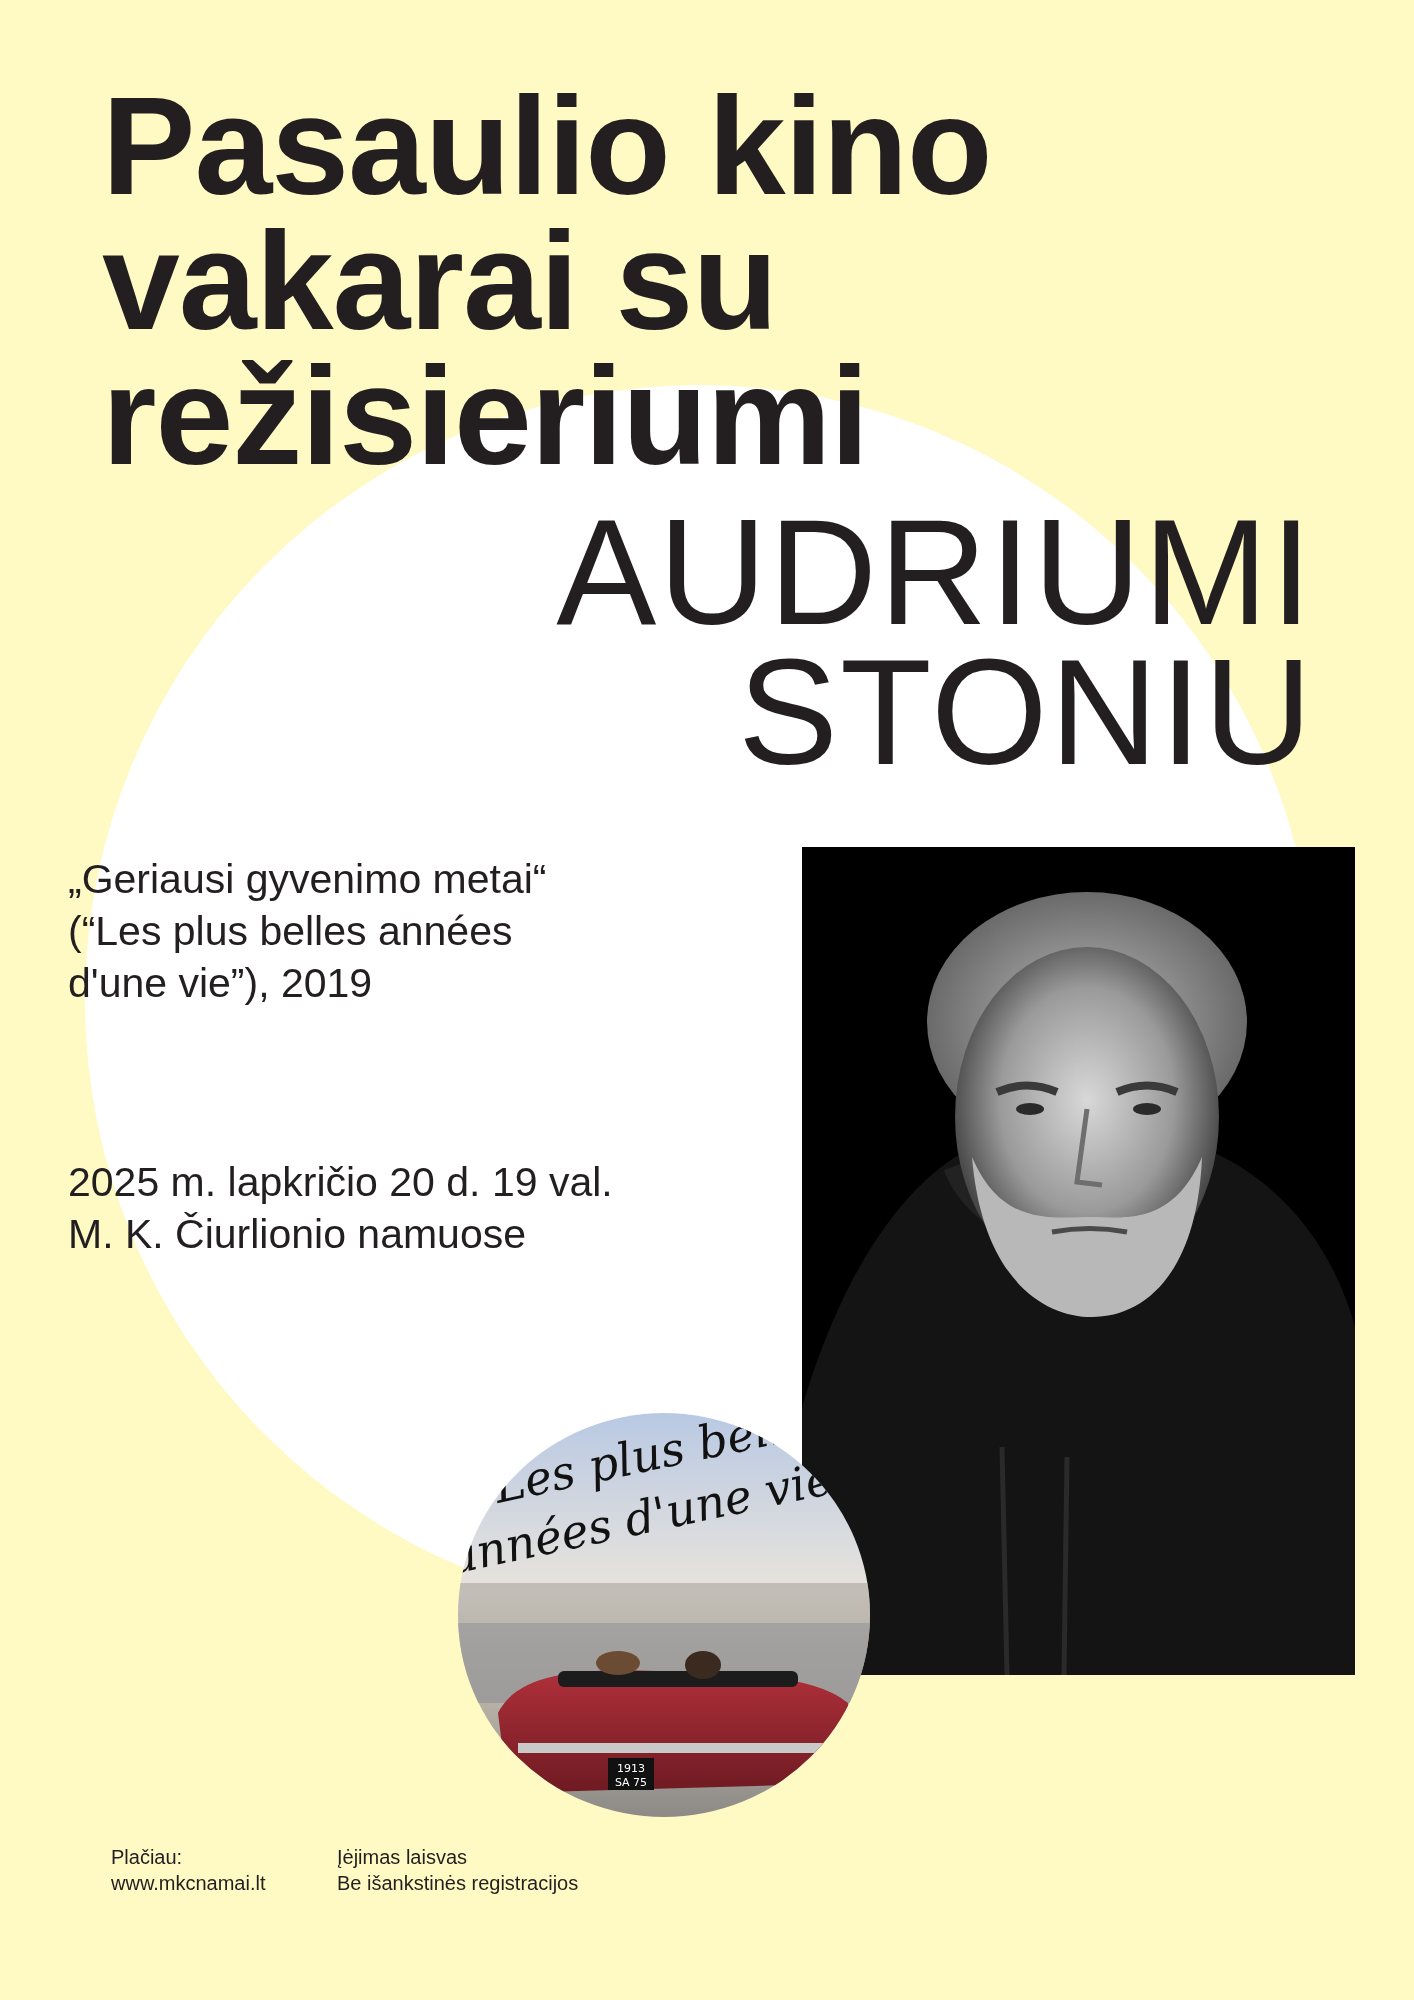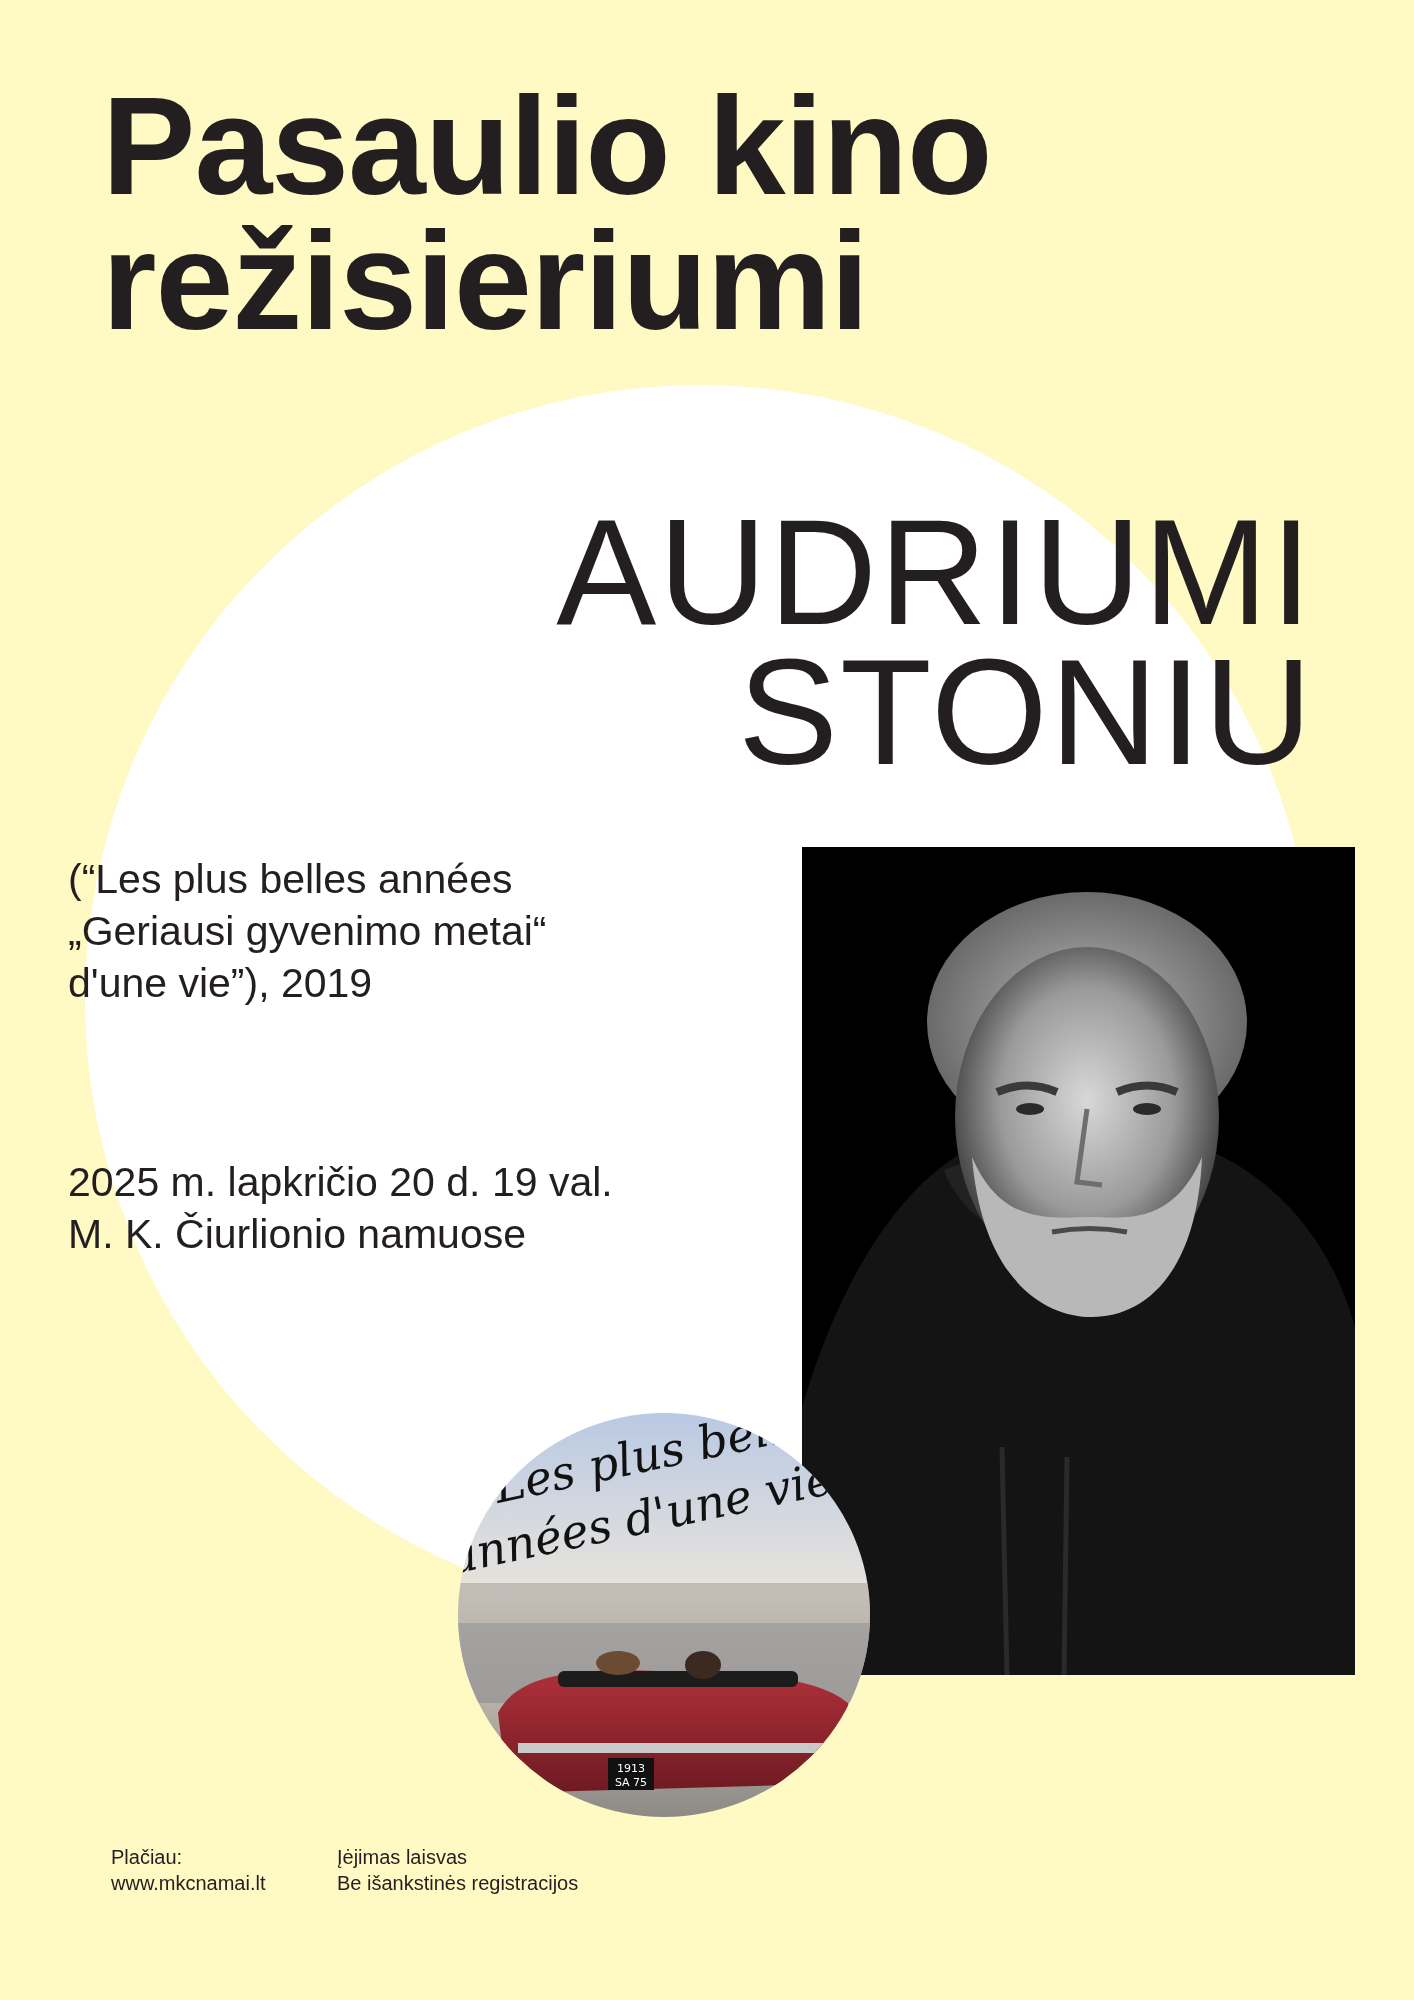--- a/index.html
+++ b/index.html
@@ -49,31 +49,32 @@
   .footer-left span, .footer-right span { display: block; }
   svg { display: block; }
 </style>
 </head>
 <body>
 
 <div class="bg-circle"></div>
 
 <h1 class="title">
   <span>Pasaulio kino</span>
+  <span>vakarai su</span>
   <span>režisieriumi</span>
 </h1>
 
 <h2 class="name">
   <span>AUDRIUMI</span>
   <span>STONIU</span>
 </h2>
 
 <div class="film">
+  <span>„Geriausi gyvenimo metai“</span>
   <span>(“Les plus belles années</span>
-  <span>„Geriausi gyvenimo metai“</span>
   <span>d'une vie”), 2019</span>
 </div>
 
 <div class="when">
   <span>2025 m. lapkričio 20 d. 19 val.</span>
   <span>M. K. Čiurlionio namuose</span>
 </div>
 
 <div class="portrait">
   <svg width="553" height="828" viewBox="0 0 553 828">

